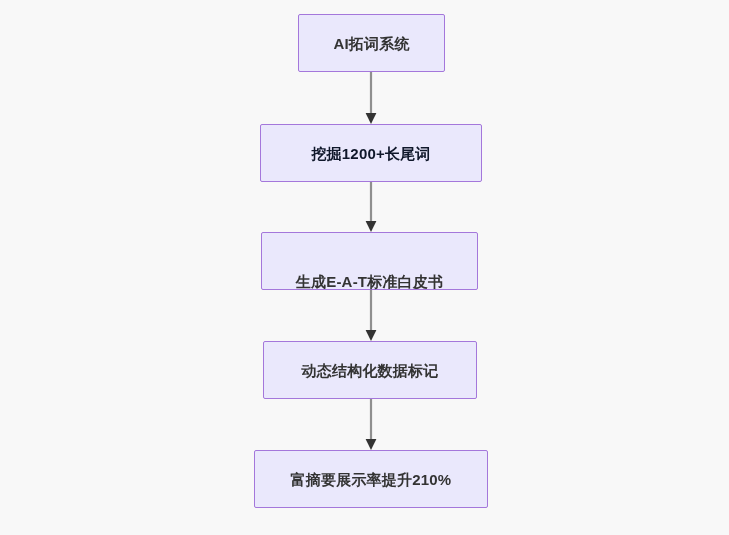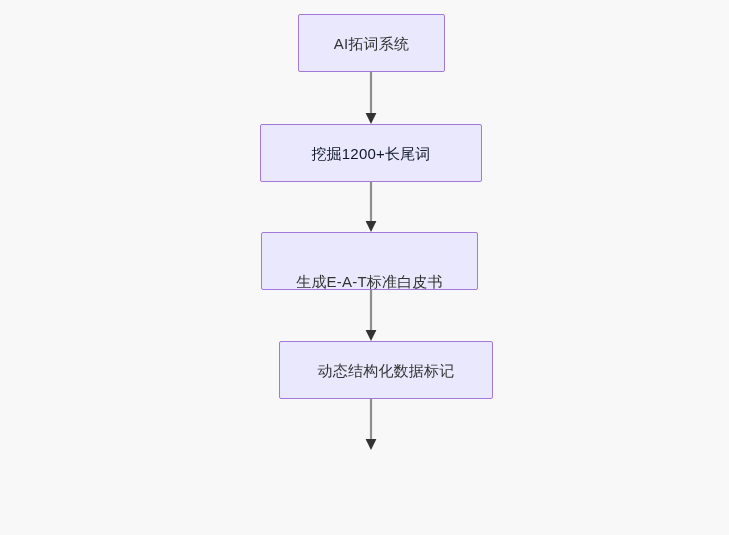--- a/index.html
+++ b/index.html
@@ -44,21 +44,21 @@
     pointer-events: none;
   }
   .edge svg {
     display: block;
     overflow: visible;
   }
 </style>
 </head>
 <body>
 
-<div id="flow-canvas" style="background: rgb(248, 248, 248);">
+<div id="flow-canvas" style="background: rgb(248, 248, 248); font-weight: bold;">
 
   <div class="edge" id="edge-1" style="left: 358px; top: 72px; height: 52px;">
     <svg width="26" height="52" viewBox="0 0 26 52" xmlns="http://www.w3.org/2000/svg">
       <line x1="13" y1="0" x2="13" y2="44" stroke="#8f8f8f" stroke-width="2.2"></line>
       <polygon points="13,52 7.6,41 18.4,41" fill="#333333"></polygon>
     </svg>
   </div>
 
   <div class="edge" id="edge-2" style="left: 358px; top: 182px; height: 50px;">
     <svg width="26" height="50" viewBox="0 0 26 50" xmlns="http://www.w3.org/2000/svg">
@@ -86,18 +86,21 @@
   </div>
 
   <div class="node" id="node-2" style="left: 260px; top: 124px; width: 222px; height: 58px; background: rgb(234, 232, 252); border-color: rgb(164, 119, 219); color: #0f172a;">
     <span class="node-label">挖掘1200+长尾词</span>
   </div>
 
   <div class="node" id="node-3" style="left: 261px; top: 232px; width: 217px; height: 58px; background: rgb(234, 232, 252); border-color: rgb(164, 119, 219); color: rgb(51, 51, 51); align-items: flex-end;">
     <span class="node-label">生成E-A-T标准白皮书</span>
   </div>
 
-  <div class="node" id="node-4" style="left: 263px; top: 341px; width: 214px; height: 58px; background: rgb(234, 232, 252); border-color: rgb(164, 119, 219); color: rgb(51, 51, 51); margin-left: 16px;">
+  <div class="node" id="node-4" style="left: 263px; top: 341px; width: 214px; height: 58px; background: rgb(234, 232, 252); border-color: rgb(164, 119, 219); color: rgb(51, 51, 51);">
     <span class="node-label">动态结构化数据标记</span>
   </div>
 
+  <div class="node" id="node-5" style="left: 254px; top: 450px; width: 234px; height: 58px; background: rgb(234, 232, 252); border-color: rgb(164, 119, 219); color: rgb(51, 51, 51);">
+    <span class="node-label">富摘要展示率提升210%</span>
+  </div>
 
 </div>
 
 </body></html>

